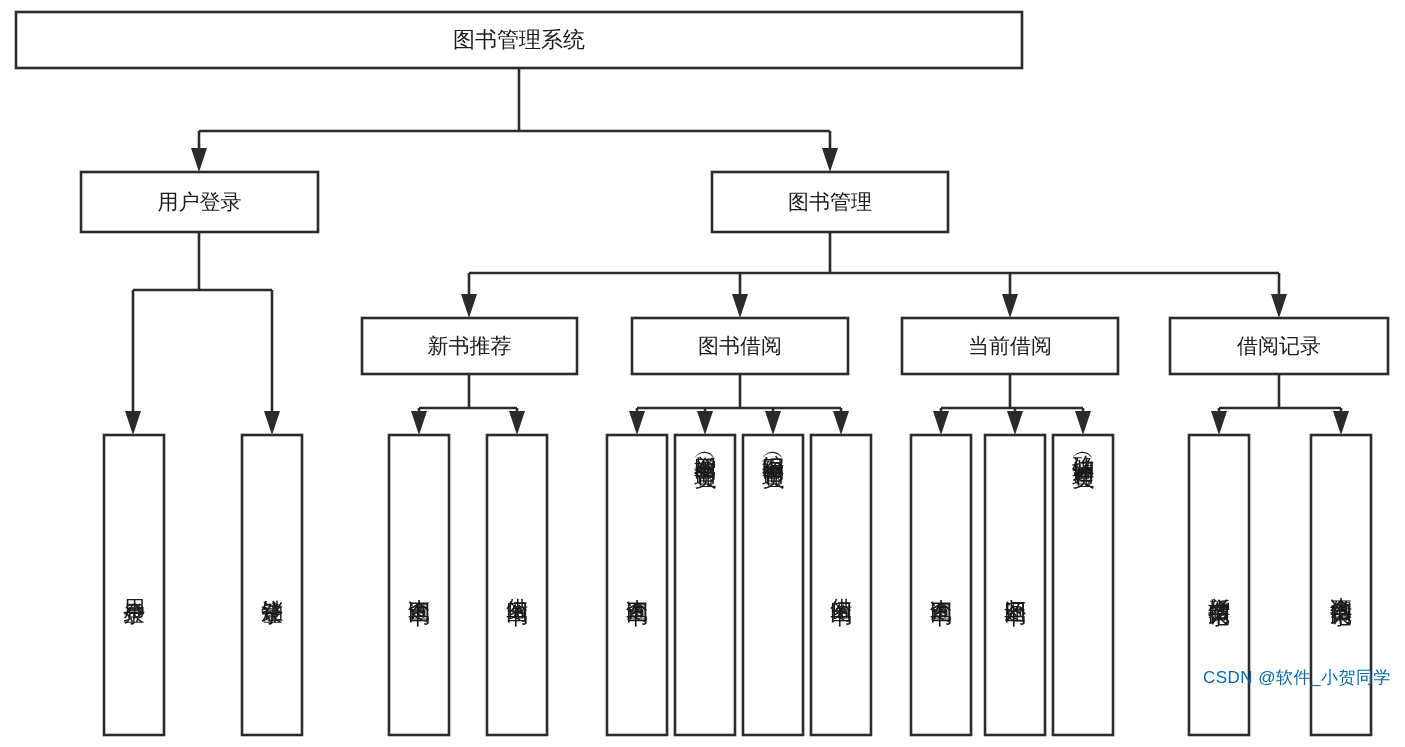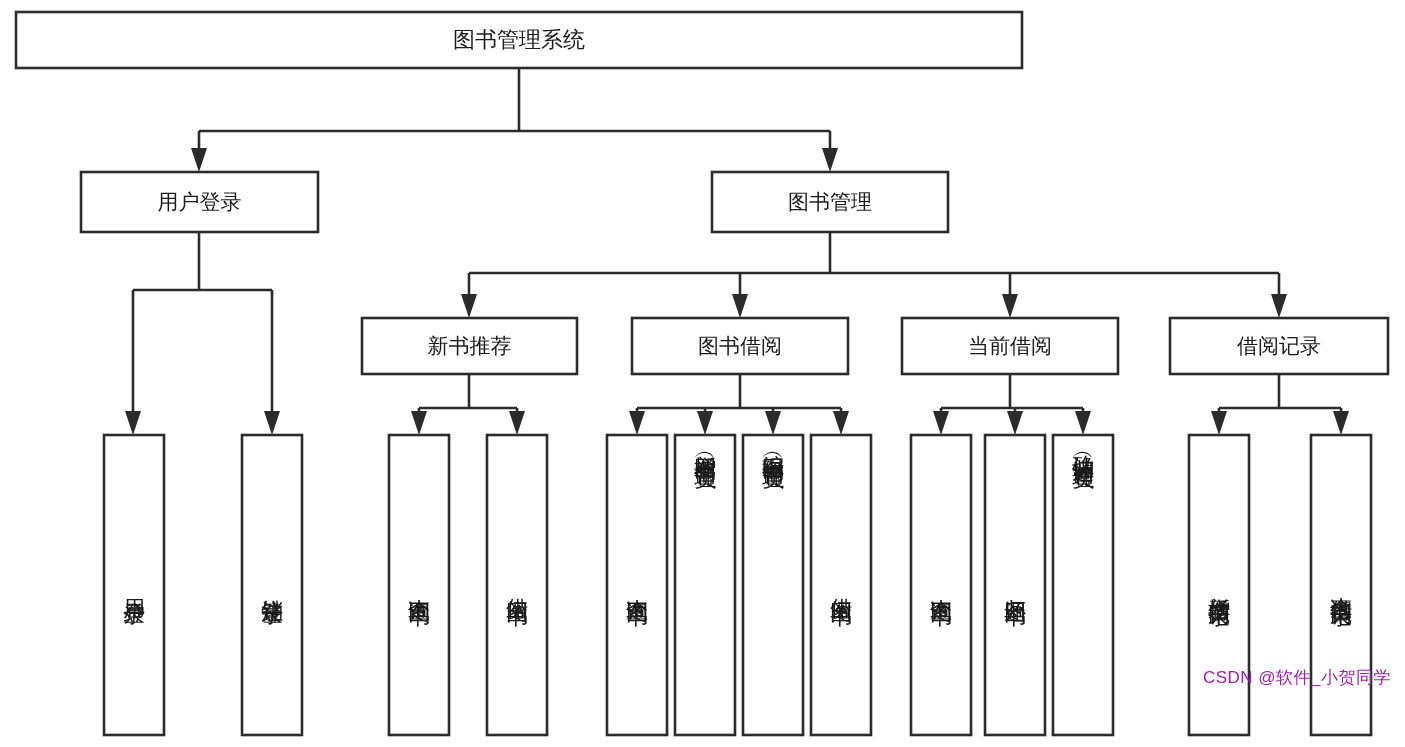--- a/index.html
+++ b/index.html
@@ -77,21 +77,21 @@
     color: #1a1a1a;
     white-space: nowrap;
     text-align: center;
   }
   .watermark {
     position: absolute;
     right: 14px;
     bottom: 6px;
     font-family: "Liberation Sans", "DejaVu Sans", sans-serif;
     font-size: 17px;
-    color: #a21caf;
+    color: #0369a1;
     letter-spacing: 0.5px;
     user-select: none;
     white-space: nowrap;
   }
 </style>
 </head>
 <body>
 
 <div id="diagram-root">
 

